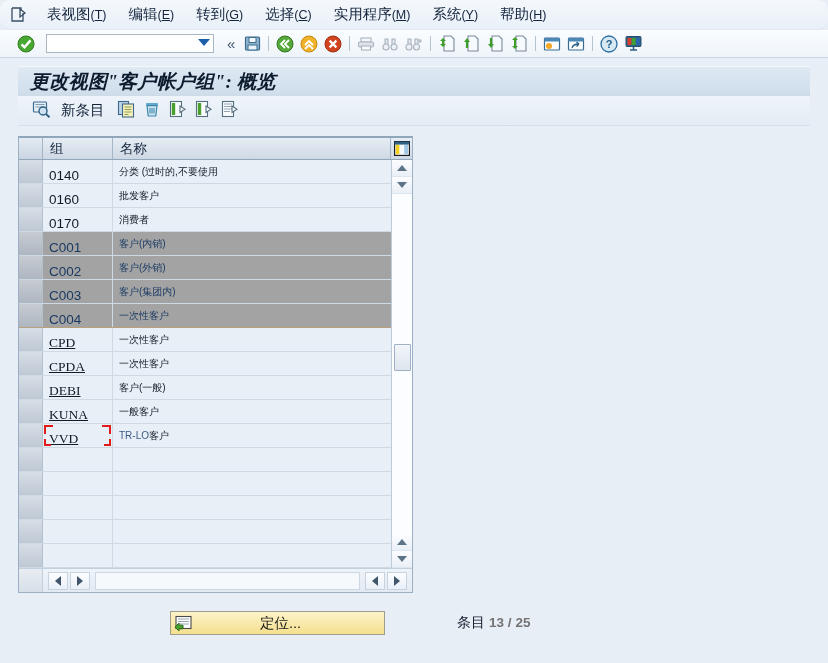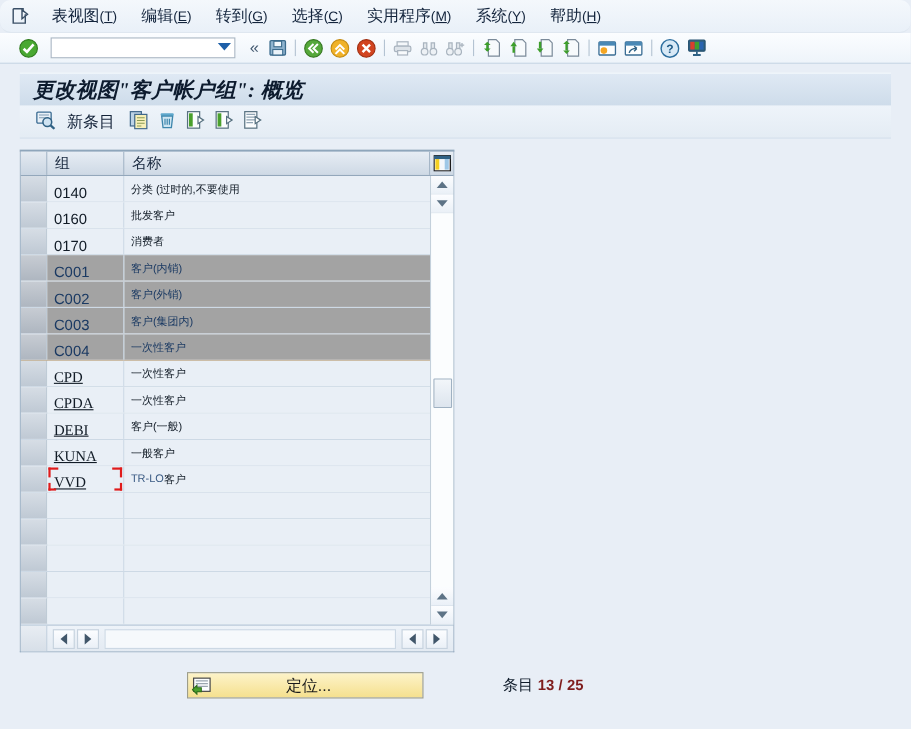--- a/index.html
+++ b/index.html
@@ -205,21 +205,21 @@
     border: 1px solid #9d9d8a;
     display:flex; align-items:center;
     cursor:default; position:relative;
   }
   .posbtn .ic { width:20px; height:18px; margin-left:2px; display:flex;align-items:center;justify-content:center;}
   .posbtn .lb { flex:1; text-align:center; font-size:14.5px; color:#1a1a1a; padding-right:16px;}
   .entrytxt {
     margin-left: 72px;
     font-size: 14px; color:#101c2b;
   }
-  .entrytxt b { color:#7f1d1d; font-size:13.5px; }
+  .entrytxt b { color:#737373; font-size:13.5px; }
 </style>
 </head>
 <body>
 
 <div class="menubar">
   <span class="menu-doc-icon">
     <svg width="18" height="16" viewBox="0 0 18 16">
       <path d="M2 1 h9 l0 3 M2 1 v13 h11 V6" fill="none" stroke="#3a4f66" stroke-width="1.3"></path>
       <path d="M10 2 l5 4 l-5 4 z" fill="none" stroke="#3a4f66" stroke-width="1.3"></path>
     </svg>

